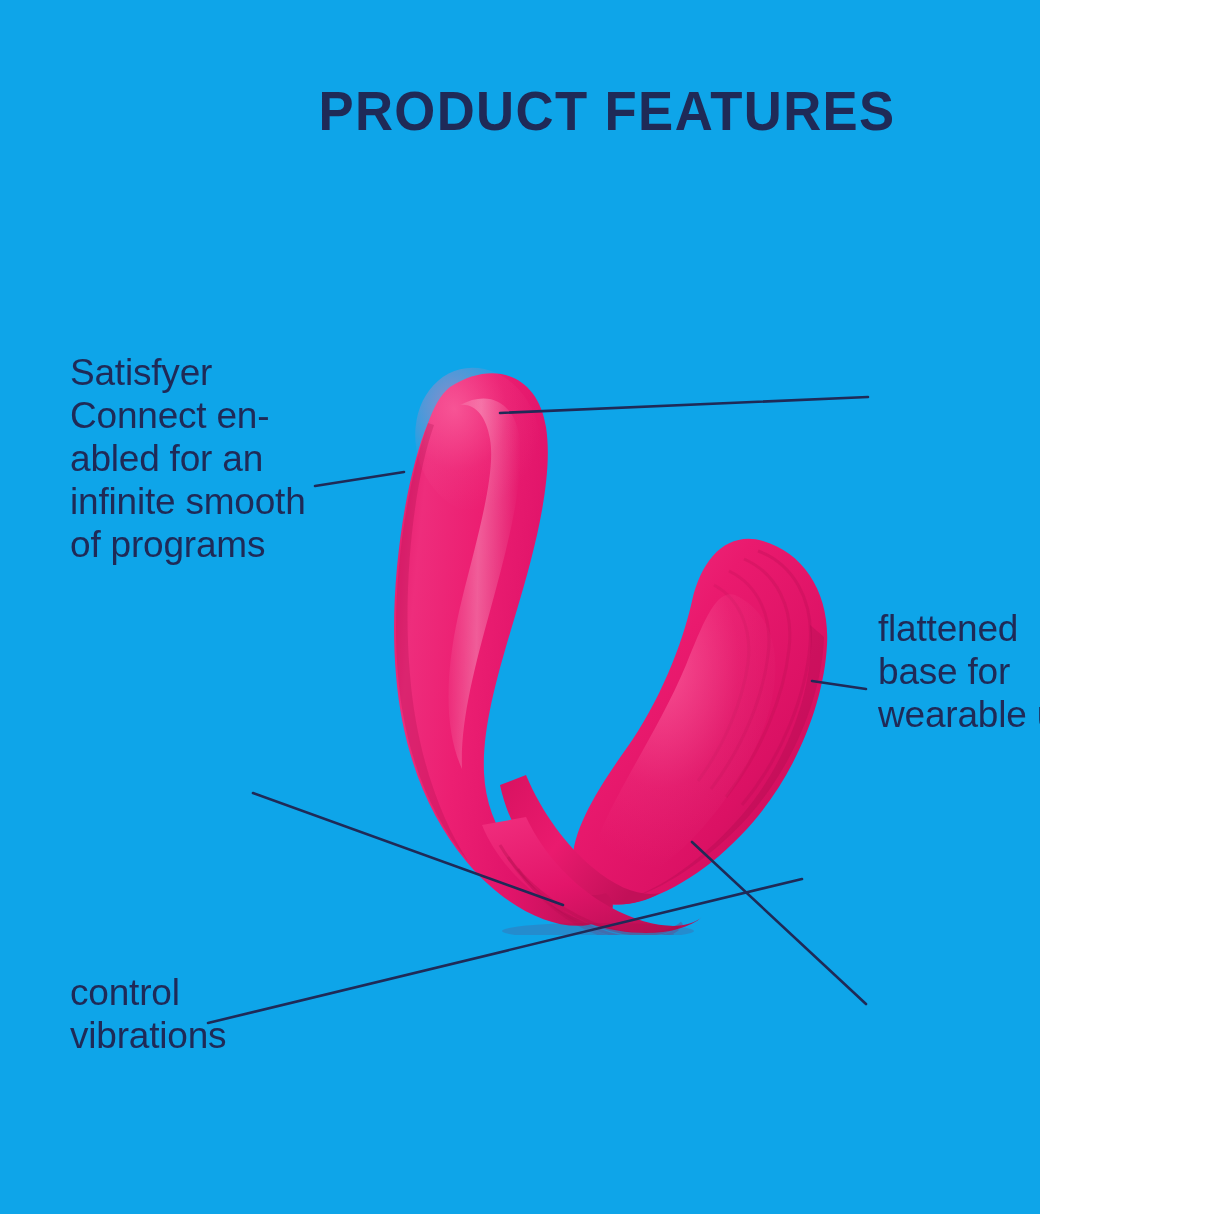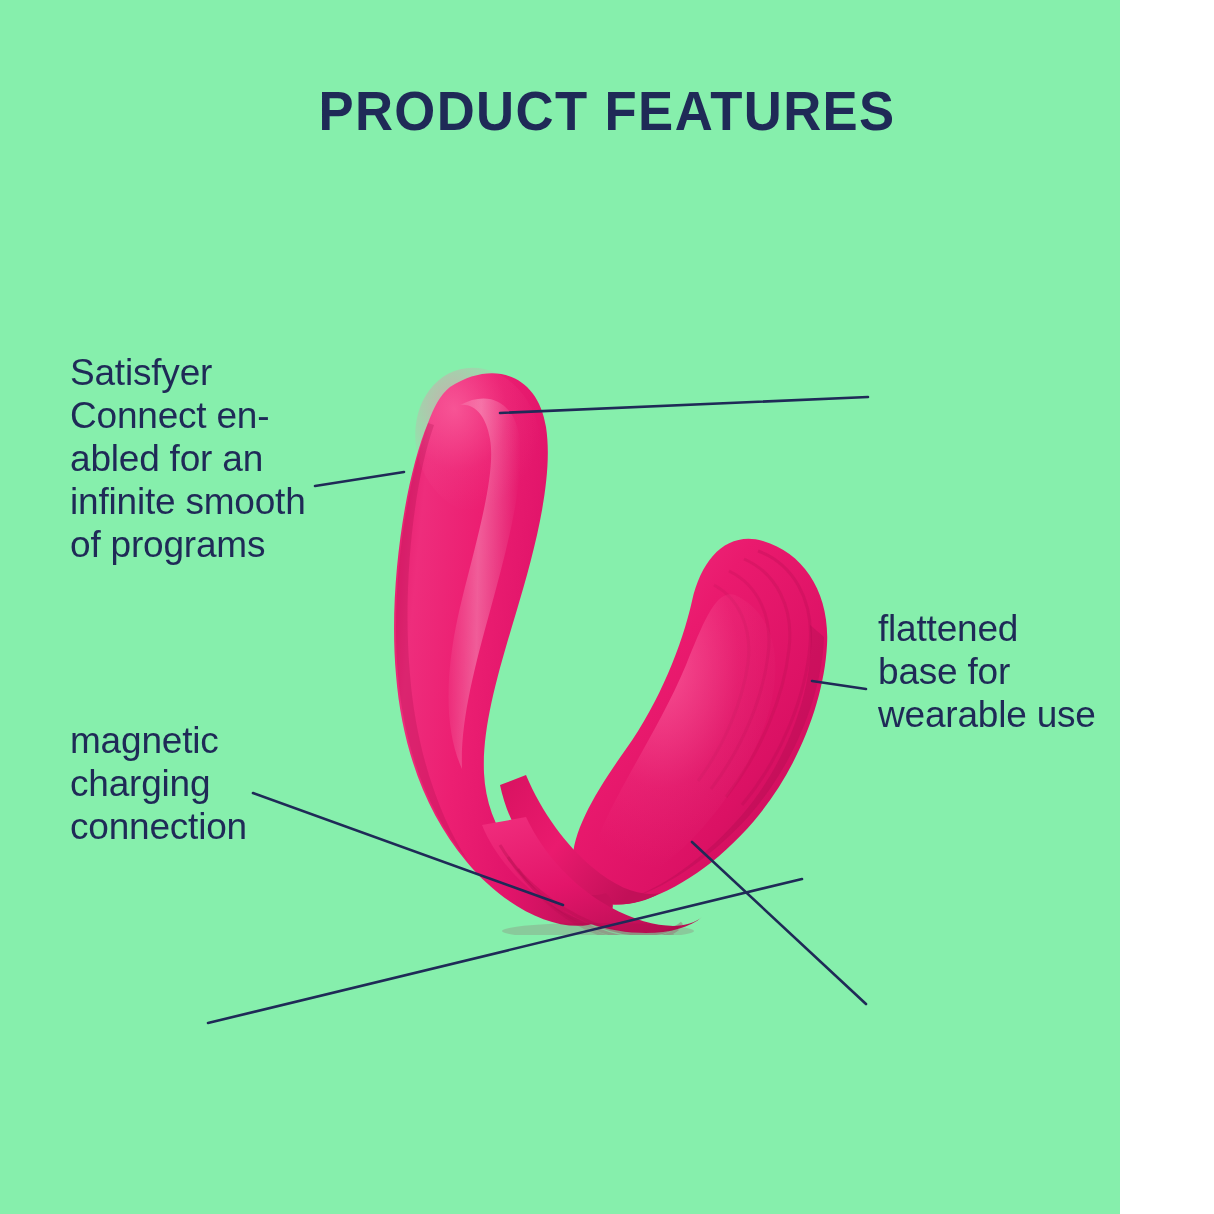--- a/index.html
+++ b/index.html
@@ -6,23 +6,23 @@
   html, body {
     margin: 0;
     padding: 0;
     background: #ffffff;
   }
   body {
     font-family: "Liberation Sans", sans-serif;
   }
   #stage {
     position: relative;
-    width: 1120px;
+    width: 1040px;
     height: 1214px;
-    background: #86efac;
+    background: #0ea5e9;
     overflow: hidden;
   }
 
   
   #page-title {
     position: absolute;
     left: 0;
     top: 78px;
     width: 1214px;
     text-align: center;
@@ -230,24 +230,23 @@
       <line x1="208" y1="1023" x2="802" y2="879"></line>
     </g>
   </svg>
 
   <div class="callout left" id="callout-connect">Satisfyer
 Connect en-
 abled for an
 infinite smooth
 of programs</div>
 
-  <div class="callout left" id="callout-magnetic">magnetic
-charging
-connection</div>
-
+
+  <div class="callout left" id="callout-control">control
+vibrations</div>
 
 
   <div class="callout right" id="callout-flattened">flattened
 base for
 wearable use</div>
 
 
 </div>
 
 </body></html>

